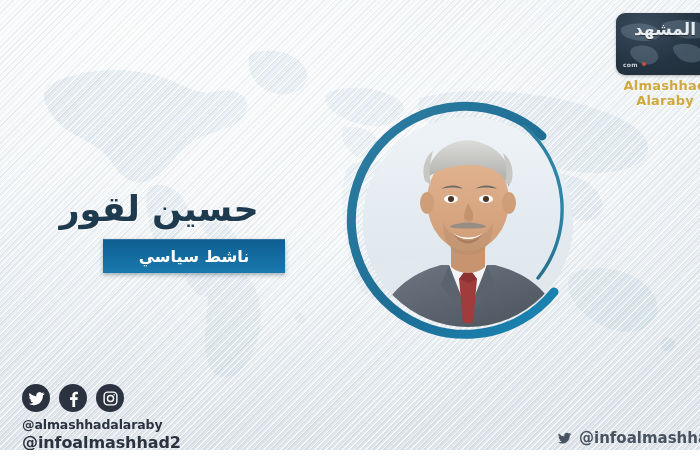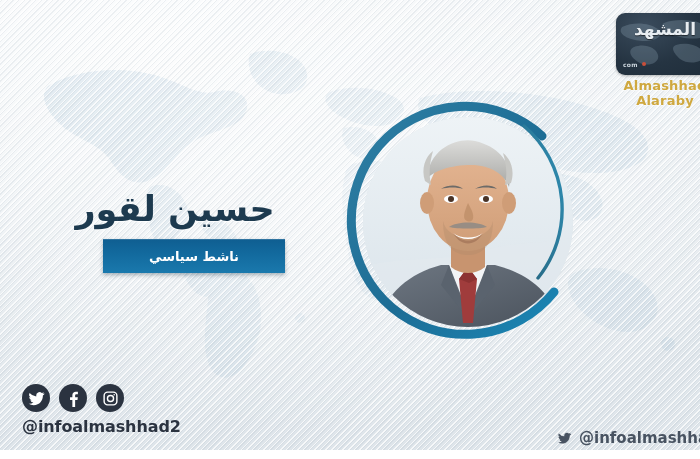--- a/index.html
+++ b/index.html
@@ -117,21 +117,21 @@
     position:absolute; left:21px; top:21px;
     width:210px; height:210px;
     border-radius:50%;
     overflow:hidden;
     background:#dfe6ea;
   }
   .photo-clip svg { width:210px; height:210px; display:block; }
 
   
   .person-name {
-    position:absolute; left:16px; top:189px; width:318px;
+    position:absolute; left:0; top:189px; width:318px;
     text-align:center;
     direction:rtl;
     color:#1d3a4f;
     font-family:"DejaVu Sans", sans-serif;
     font-weight:bold;
     font-size:35px;
     line-height:40px;
     text-shadow:0 1px 1px rgba(255,255,255,.85);
   }
 
@@ -139,21 +139,21 @@
   .role-badge {
     position:absolute; left:103px; top:239px;
     width:182px; height:34px;
     display:flex; align-items:center; justify-content:center;
     direction:rtl;
     background:linear-gradient(180deg,#0f5e91 0%, #12699d 40%, #1a79ad 100%);
     box-shadow:0 2px 4px rgba(20,50,70,.35), inset 0 1px 0 rgba(255,255,255,.14);
     color:#ffffff;
     font-family:"DejaVu Sans", sans-serif;
     font-weight:bold;
-    font-size:13px;
+    font-size:16px;
     letter-spacing:0px;
   }
 
   
   .social-block {
     position:absolute; left:22px; top:384px;
   }
   .social-icons { display:flex; gap:9px; align-items:center; }
   .sicon {
     width:28px; height:28px; border-radius:50%;
@@ -373,20 +373,21 @@
       <div class="sicon">
         <svg width="17" height="17" viewBox="0 0 24 24" fill="none" stroke="#ffffff" stroke-width="2">
           <rect x="3" y="3" width="18" height="18" rx="5"></rect>
           <circle cx="12" cy="12" r="4.3"></circle>
           <circle cx="17.2" cy="6.8" r="1.1" fill="#ffffff" stroke="none"></circle>
         </svg>
       </div>
 
     </div>
     <div class="handles">
+      <div class="handle small">@almashhadalaraby</div>
       <div class="handle big">@infoalmashhad2</div>
     </div>
   </div>
 
   <div class="corner-handle">
     <span>
       <svg width="17" height="14" viewBox="0 0 24 24" fill="#3c4756">
         <path d="M23 4.9c-.8.4-1.7.6-2.6.8 1-.6 1.7-1.5 2-2.6-.9.6-1.9 1-3 1.2A4.6 4.6 0 0 0 11.6 8c0 .4 0 .7.1 1A13 13 0 0 1 2.3 4.2a4.6 4.6 0 0 0 1.4 6.1c-.7 0-1.4-.2-2-.5v.1c0 2.2 1.6 4 3.7 4.4-.4.1-.8.2-1.2.2l-.9-.1a4.6 4.6 0 0 0 4.3 3.2A9.2 9.2 0 0 1 1 19.5a13 13 0 0 0 7 2c8.4 0 13-7 13-13v-.6c.9-.6 1.6-1.4 2.2-2.2z"></path>
       </svg>
     </span>

